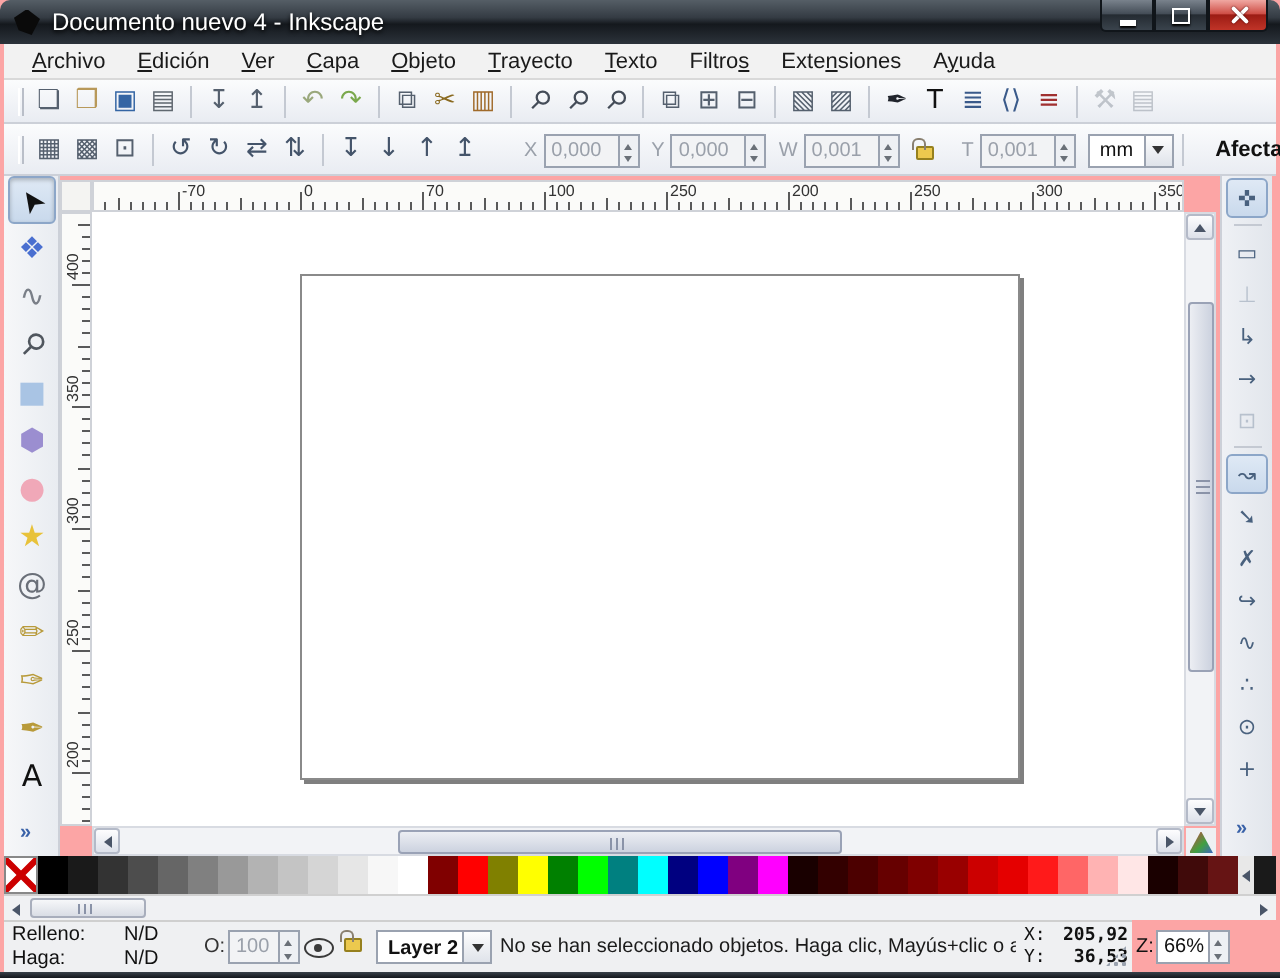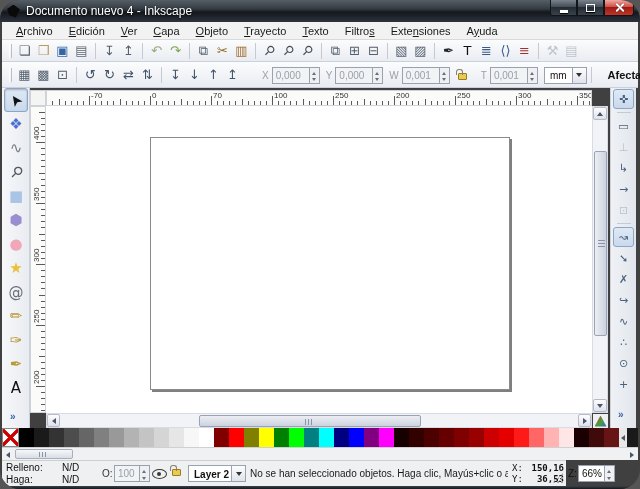--- a/index.html
+++ b/index.html
@@ -1,18 +1,18 @@
 <!DOCTYPE html>
 <html><head>
 <meta charset="utf-8">
 <style>
   html,body{margin:0;padding:0;background:#555;}
   *{box-sizing:border-box;}
-  .window{position:relative;width:640px;height:489px;background:#404040;overflow:hidden;
-          font-family:"Liberation Sans",sans-serif;font-size:11px;color:#222;border-radius:20px;}
+  .window{position:relative;width:640px;height:489px;background:#fca5a5;overflow:hidden;
+          font-family:"Liberation Sans",sans-serif;font-size:11px;color:#222;}
 
   
   .titlebar{position:absolute;left:0;top:0;width:640px;height:22px;
     background:linear-gradient(#555e66 0%,#343b43 40%,#14181d 55%,#2c333b 100%);
     border-radius:5px 5px 0 0;display:flex;align-items:center;}
   .app-logo{width:13px;height:13px;margin:0 6px 0 7px;background:#0a0a0a;
     clip-path:polygon(50% 0,100% 38%,68% 100%,18% 82%,0 34%);}
   .title-text{color:#fff;font-size:12px;text-shadow:0 1px 2px #000;}
   .winbtns{position:absolute;top:0;right:6px;display:flex;}
   .winbtn{height:16px;border:1px solid #10151a;border-top:none;display:flex;align-items:center;justify-content:center;
@@ -710,21 +710,21 @@
     <div class="layer-combo">
       <span class="layer-val">Layer 2</span>
       <span class="ddbtn">
           <i class="dtri"></i>
         </span>
     </div>
     <div class="status-msg">No se han seleccionado objetos. Haga clic, Mayús+clic o arrastr</div>
     <div class="coords">
       <div>
           <span>X:</span>
-          <b>150,16</b>
+          <b>205,92</b>
         </div>
       <div>
           <span>Y:</span>
           <b>36,53</b>
         </div>
     </div>
     <span class="z-label">Z:</span>
     <div class="numfield z-field">66%</div>
     <div class="spin z-spin">
         <i class="up"></i>

